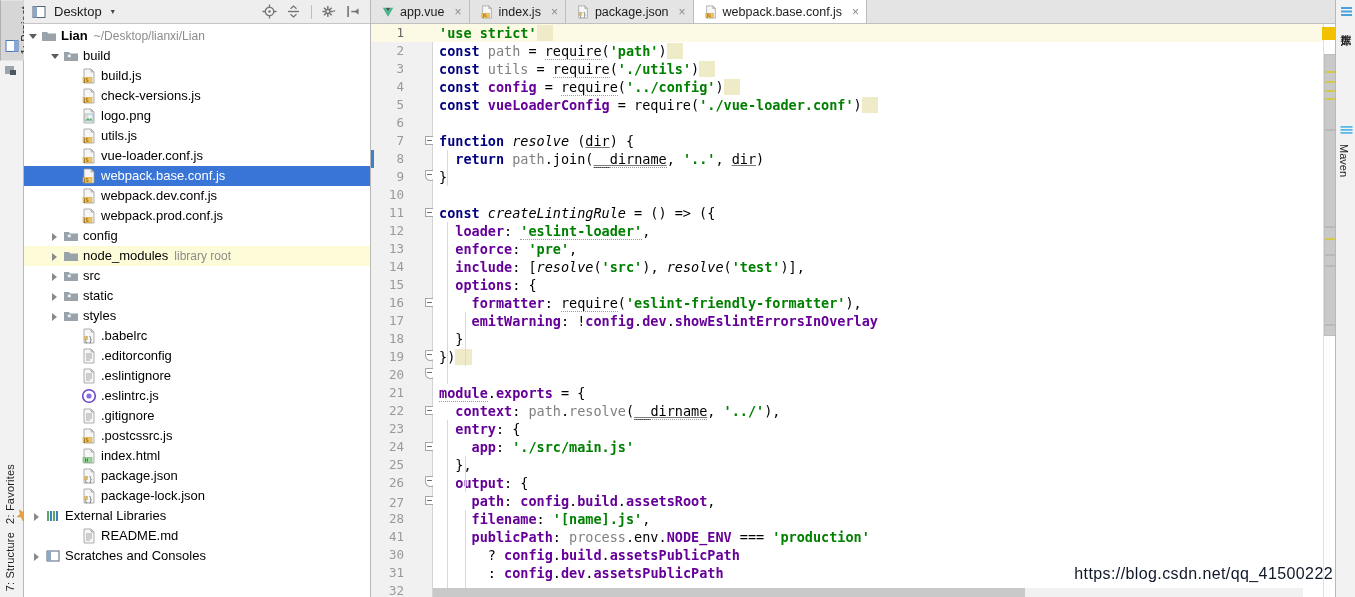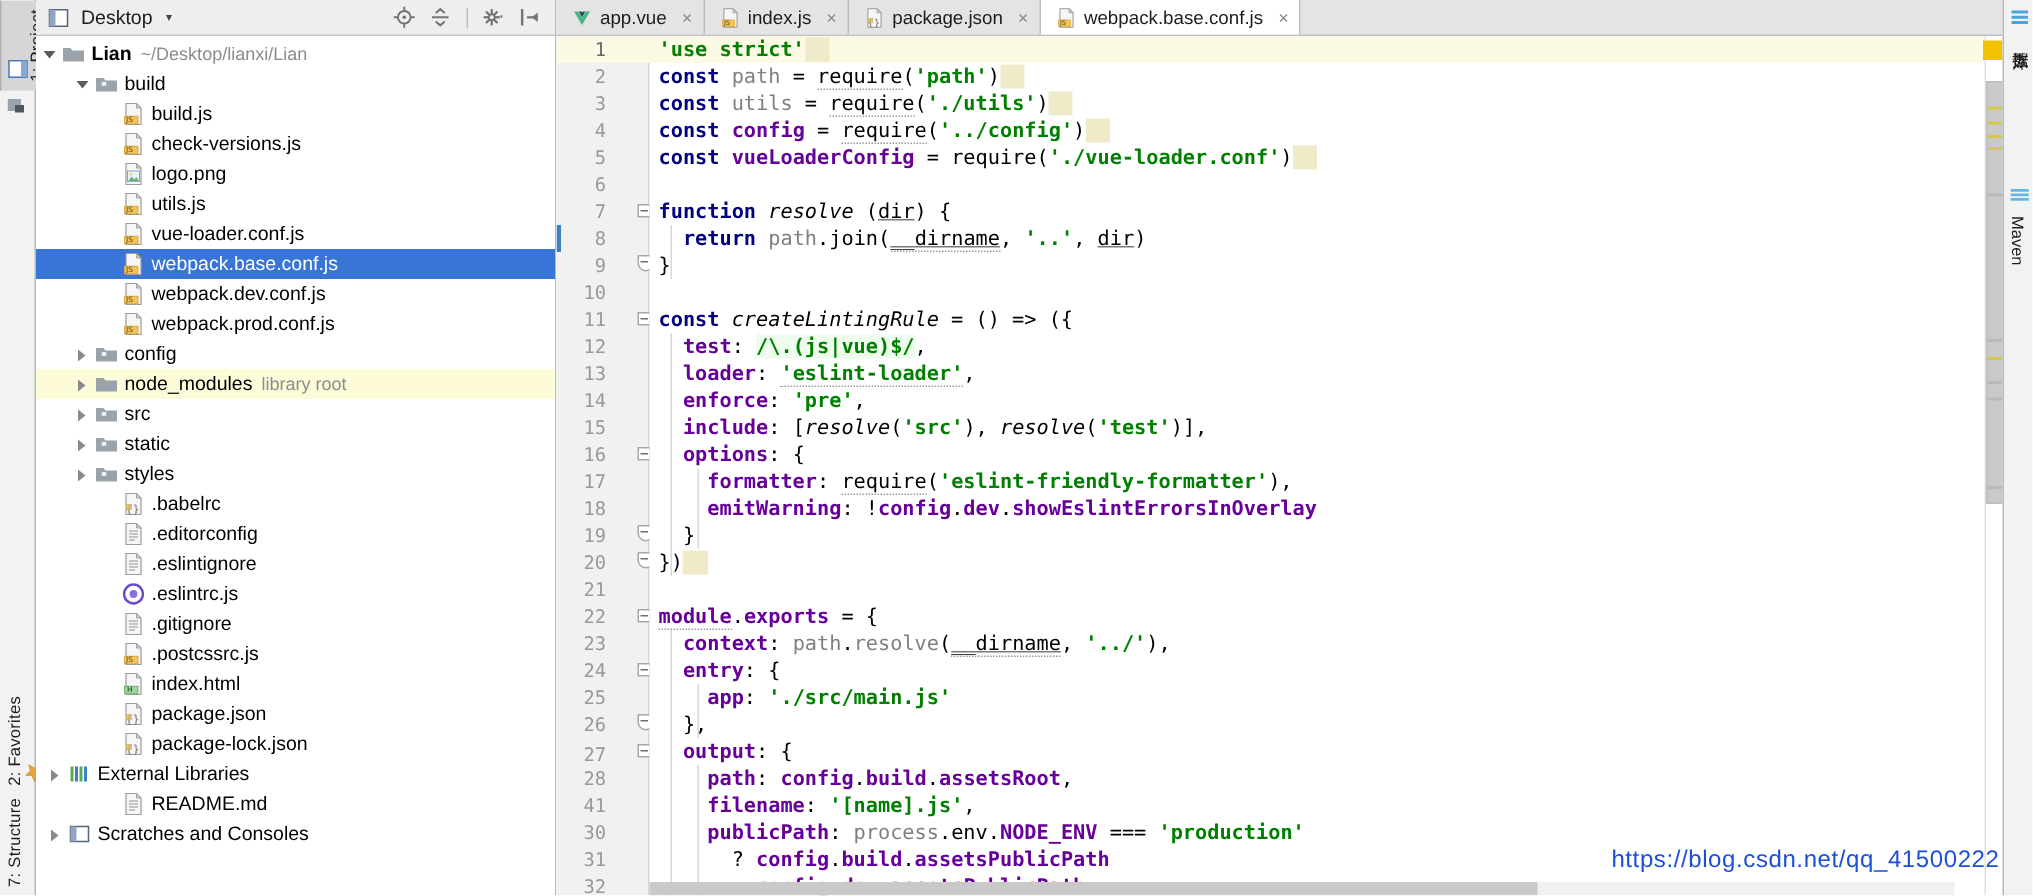--- a/index.html
+++ b/index.html
@@ -218,21 +218,21 @@
   }
   .rbtn {
     writing-mode: vertical-rl; text-orientation: mixed;
     font-size: 11px; color: #1d1d1d;
     padding: 4px 2px; white-space: nowrap; display: block;
   }
   .rbtn-ico { display:block; width: 13px; height: 13px; margin: 4px auto 3px auto;}
 
   .watermark {
     position: absolute; right: 2px; bottom: 14px;
-    font-size: 16px; color: #1d4ed8;
+    font-size: 16px; color: #0f172a;
     font-family: "Liberation Sans", sans-serif;
     letter-spacing: .4px; pointer-events: none; z-index: 30;
   }
   .hscroll {
     position: absolute; left: 62px; right: 32px; bottom: 0; height: 9px;
     background: #f1f1f1;
   }
   .hthumb {
     position: absolute; left: 0; top: 0; height: 9px; width: 592px;
     background: #c9c9c9;
@@ -688,21 +688,20 @@
           <div class="cline"><span class="kw">const</span> <span class="dim">path</span> = <span class="sq">require</span>(<span class="str">'path'</span>)<span class="wsp">  </span></div>
           <div class="cline"><span class="kw">const</span> <span class="dim">utils</span> = <span class="sq">require</span>(<span class="str">'./utils'</span>)<span class="wsp">  </span></div>
           <div class="cline"><span class="kw">const</span> <span class="prop">config</span> = <span class="sq">require</span>(<span class="str">'../config'</span>)<span class="wsp">  </span></div>
           <div class="cline"><span class="kw">const</span> <span class="prop">vueLoaderConfig</span> = <span class="id">require</span>(<span class="str">'./vue-loader.conf'</span>)<span class="wsp">  </span></div>
           <div class="cline"></div>
           <div class="cline"><span class="kw">function</span> <span class="ital">resolve</span> (<span class="und">dir</span>) {</div>
           <div class="cline">  <span class="kw">return</span> <span class="dim">path</span>.<span class="id">join</span>(<span class="und sq">__dirname</span>, <span class="str">'..'</span>, <span class="und">dir</span>)</div>
           <div class="cline">}</div>
           <div class="cline"></div>
           <div class="cline"><span class="kw">const</span> <span class="ital">createLintingRule</span> = () =&gt; ({</div>
-          <div class="cline">  <span class="prop">test</span>: <span class="reg">/\.(js|vue)$/</span>,</div>
           <div class="cline">  <span class="prop">loader</span>: <span class="str sq">'eslint-loader'</span>,</div>
           <div class="cline">  <span class="prop">enforce</span>: <span class="str">'pre'</span>,</div>
           <div class="cline">  <span class="prop">include</span>: [<span class="ital">resolve</span>(<span class="str">'src'</span>), <span class="ital">resolve</span>(<span class="str">'test'</span>)],</div>
           <div class="cline">  <span class="prop">options</span>: {</div>
           <div class="cline">    <span class="prop">formatter</span>: <span class="sq">require</span>(<span class="str">'eslint-friendly-formatter'</span>),</div>
           <div class="cline">    <span class="prop">emitWarning</span>: !<span class="prop">config</span>.<span class="prop">dev</span>.<span class="prop">showEslintErrorsInOverlay</span></div>
           <div class="cline">  }</div>
           <div class="cline">})<span class="wsp">  </span></div>
           <div class="cline"></div>
           <div class="cline"><span class="prop sq">module</span>.<span class="prop">exports</span> = {</div>

